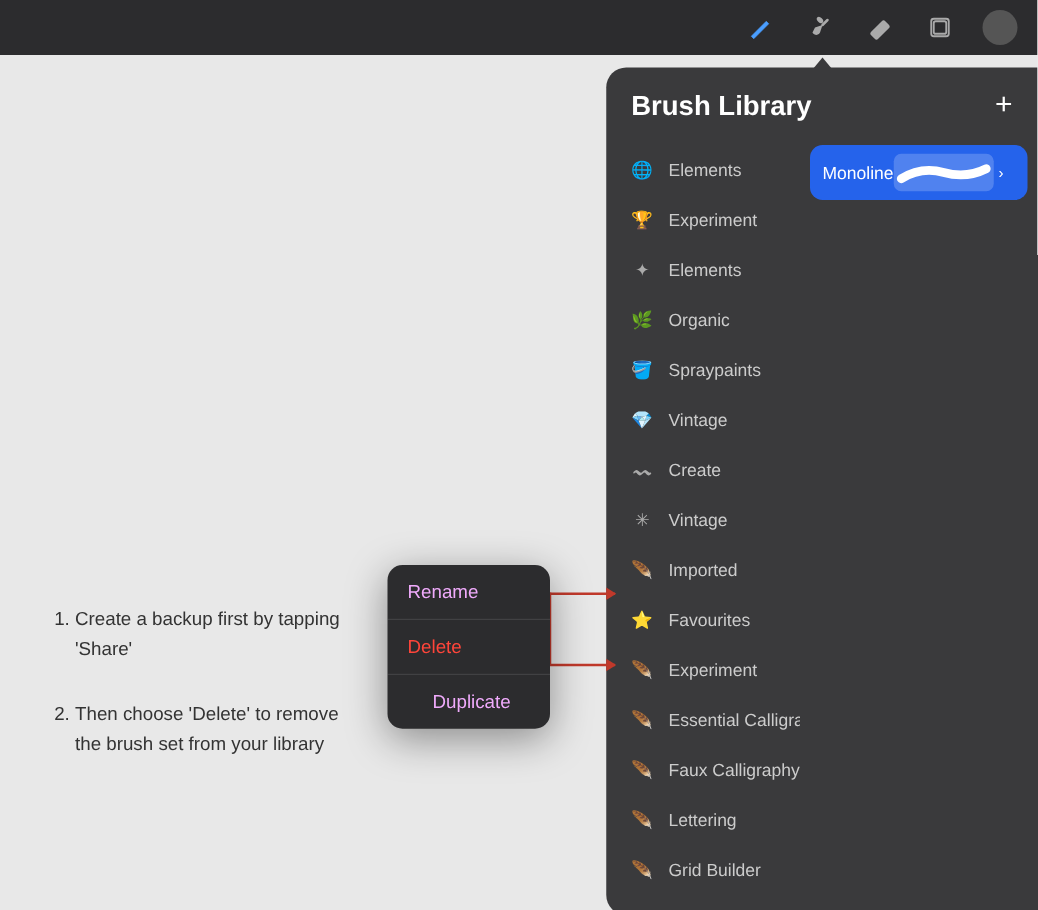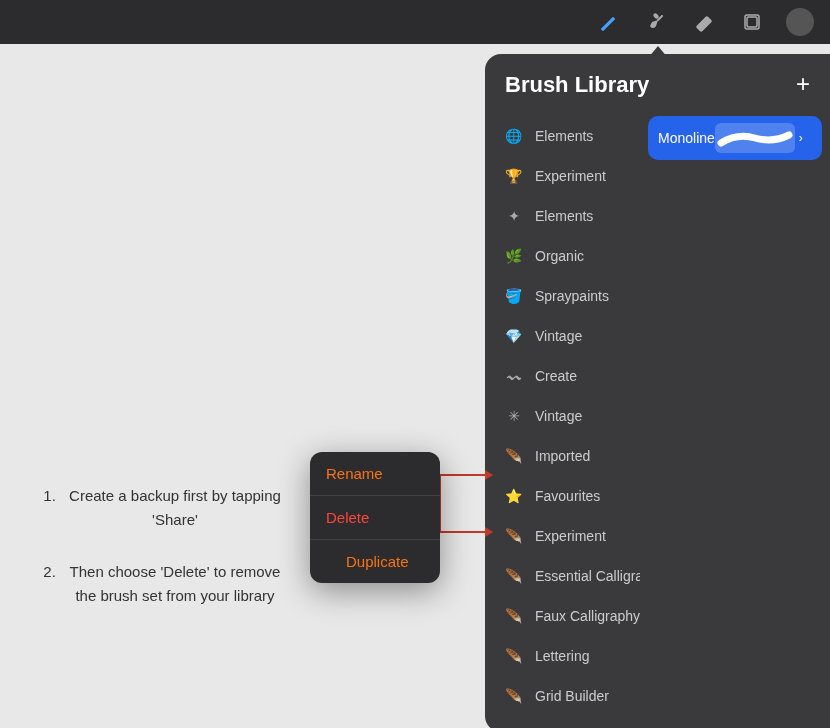--- a/index.html
+++ b/index.html
@@ -192,21 +192,21 @@
       right: 390px;
       background: #2c2c2e;
       border-radius: 12px;
       width: 130px;
       overflow: hidden;
       box-shadow: 0 8px 32px rgba(0,0,0,0.4);
       z-index: 100;
     }
     .context-menu-item {
       padding: 13px 16px;
-      color: #f97316;
+      color: #f0abfc;
       font-size: 15px;
       cursor: pointer;
       border-bottom: 1px solid rgba(255,255,255,0.1);
     }
     .context-menu-item:last-child { border-bottom: none; padding-left: 36px; }
     .context-menu-item.delete { color: #ff453a; }
     
     .arrow-vert {
       position: absolute;
       top: 430px;
@@ -257,21 +257,20 @@
       position: absolute;
       top: 440px;
       left: 40px;
       color: #333;
       font-size: 15px;
       line-height: 1.6;
       max-width: 250px;
     }
     .instructions ol {
       padding-left: 20px;
-      text-align: center;
     }
     .instructions li {
       margin-bottom: 28px;
     }
   </style>
 </head>
 <body>
 
 <div class="top-bar">
   <div class="top-bar-icon active">

